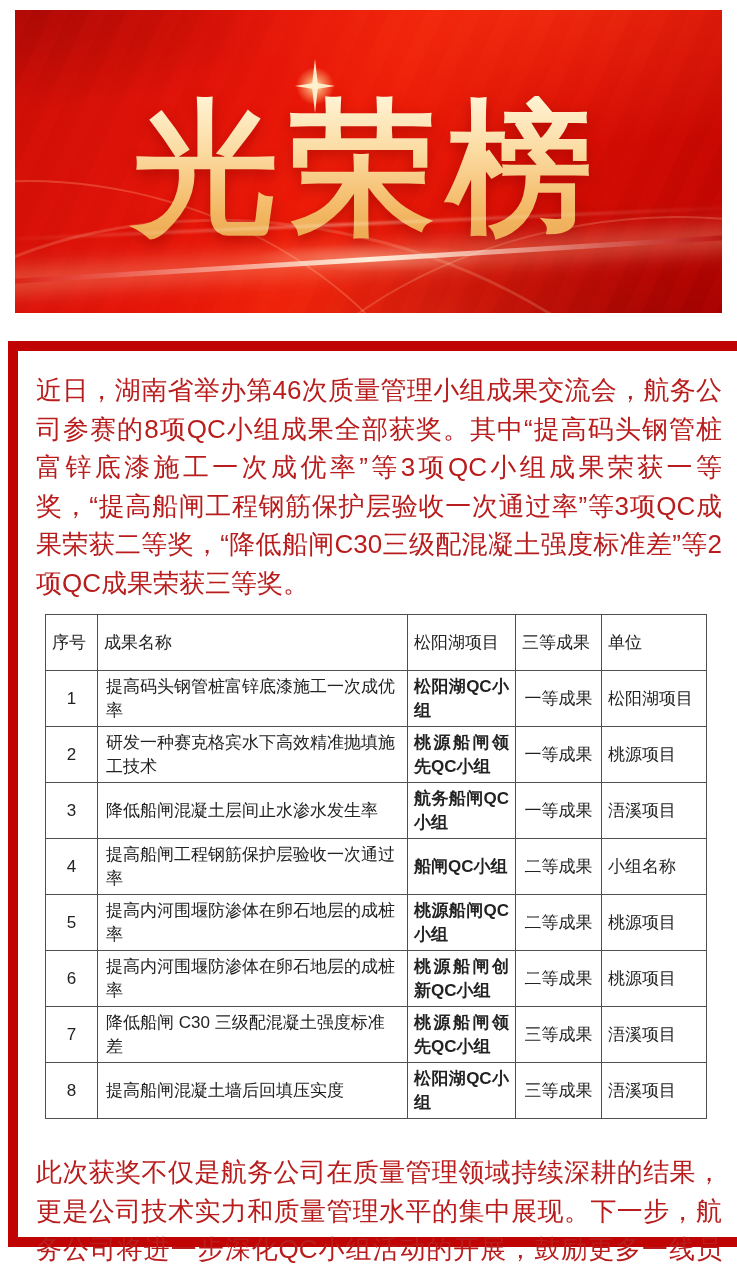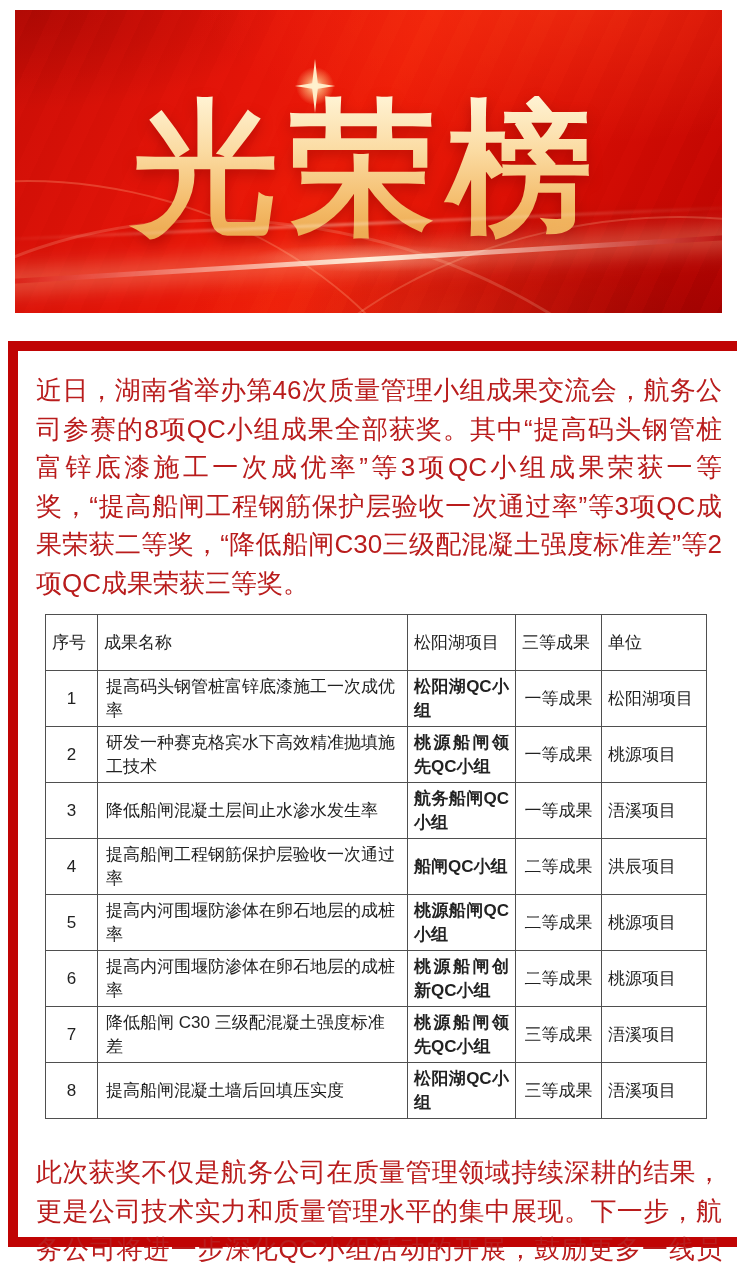--- a/index.html
+++ b/index.html
@@ -165,21 +165,21 @@
             <td>降低船闸混凝土层间止水渗水发生率</td>
             <td>航务船闸QC小组</td>
             <td>一等成果</td>
             <td>浯溪项目</td>
           </tr>
           <tr>
             <td>4</td>
             <td>提高船闸工程钢筋保护层验收一次通过率</td>
             <td>船闸QC小组</td>
             <td>二等成果</td>
-            <td>洪辰项目</td>
+            <td>小组名称</td>
           </tr>
           <tr>
             <td>5</td>
             <td>提高内河围堰防渗体在卵石地层的成桩率</td>
             <td>桃源船闸QC小组</td>
             <td>二等成果</td>
             <td>桃源项目</td>
           </tr>
           <tr>
             <td>6</td>

